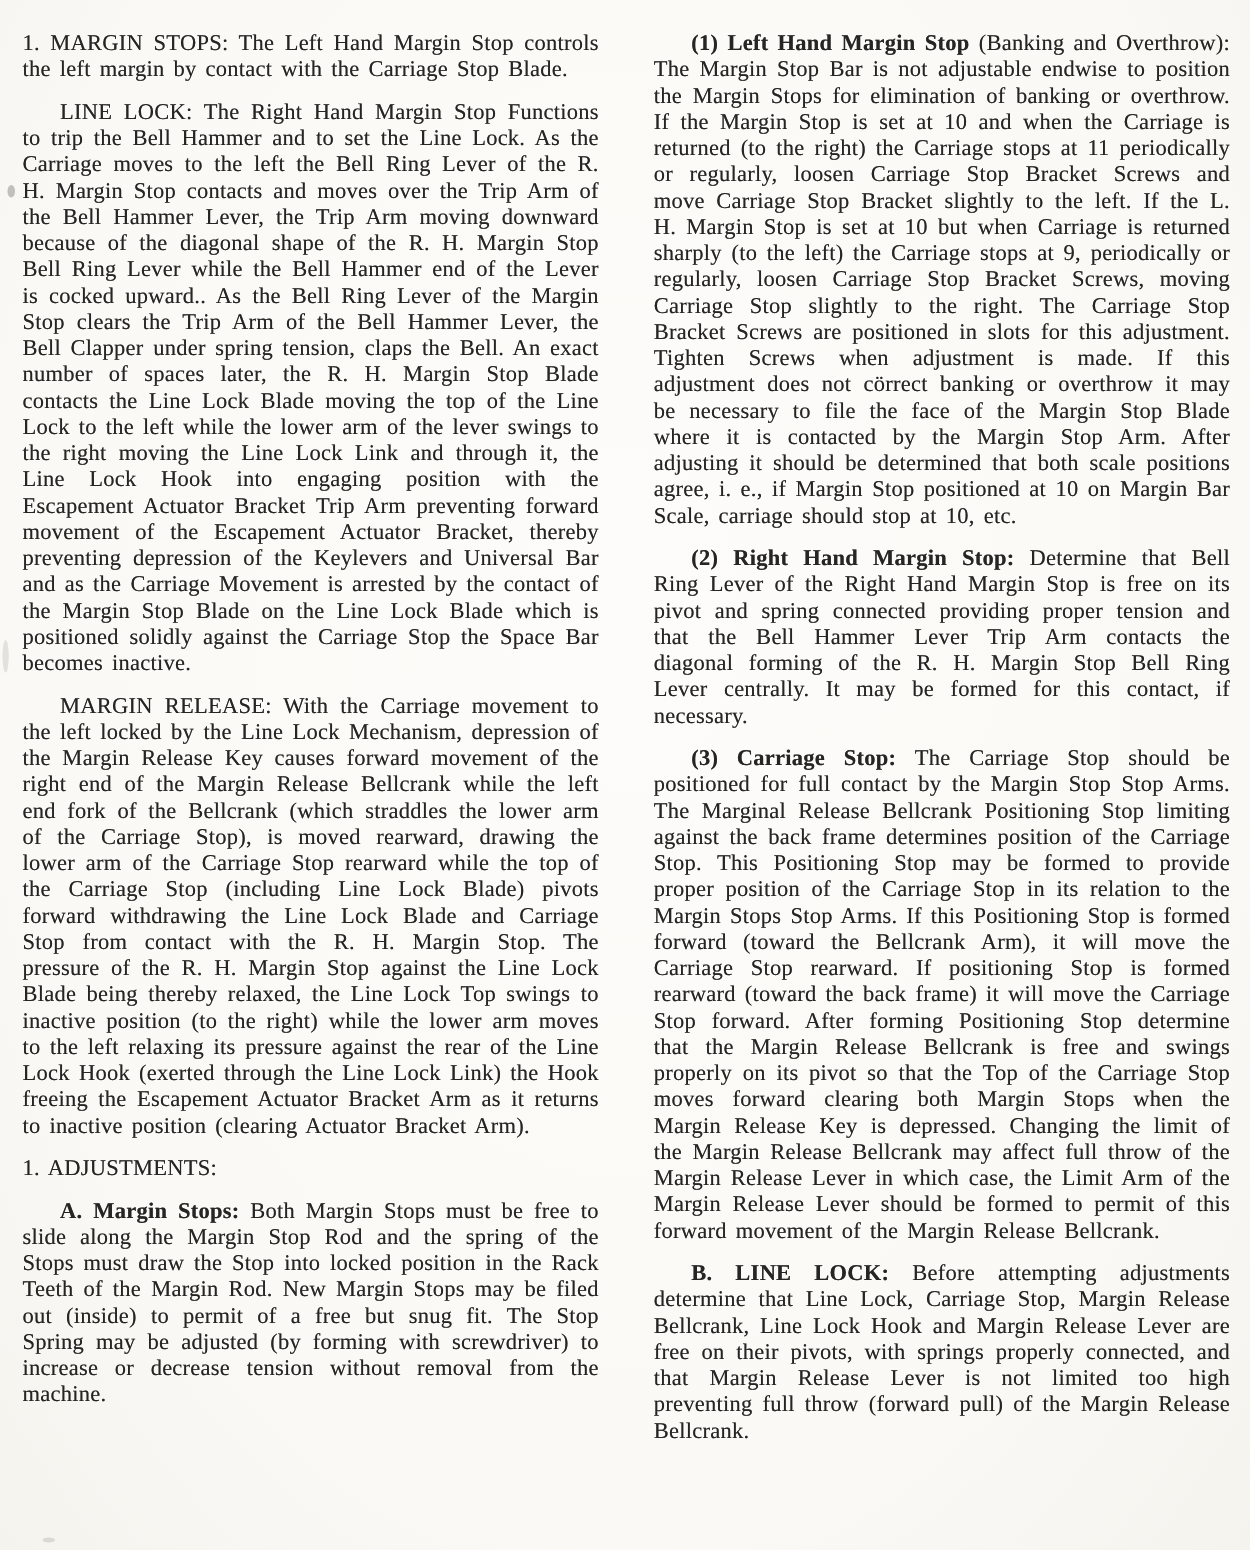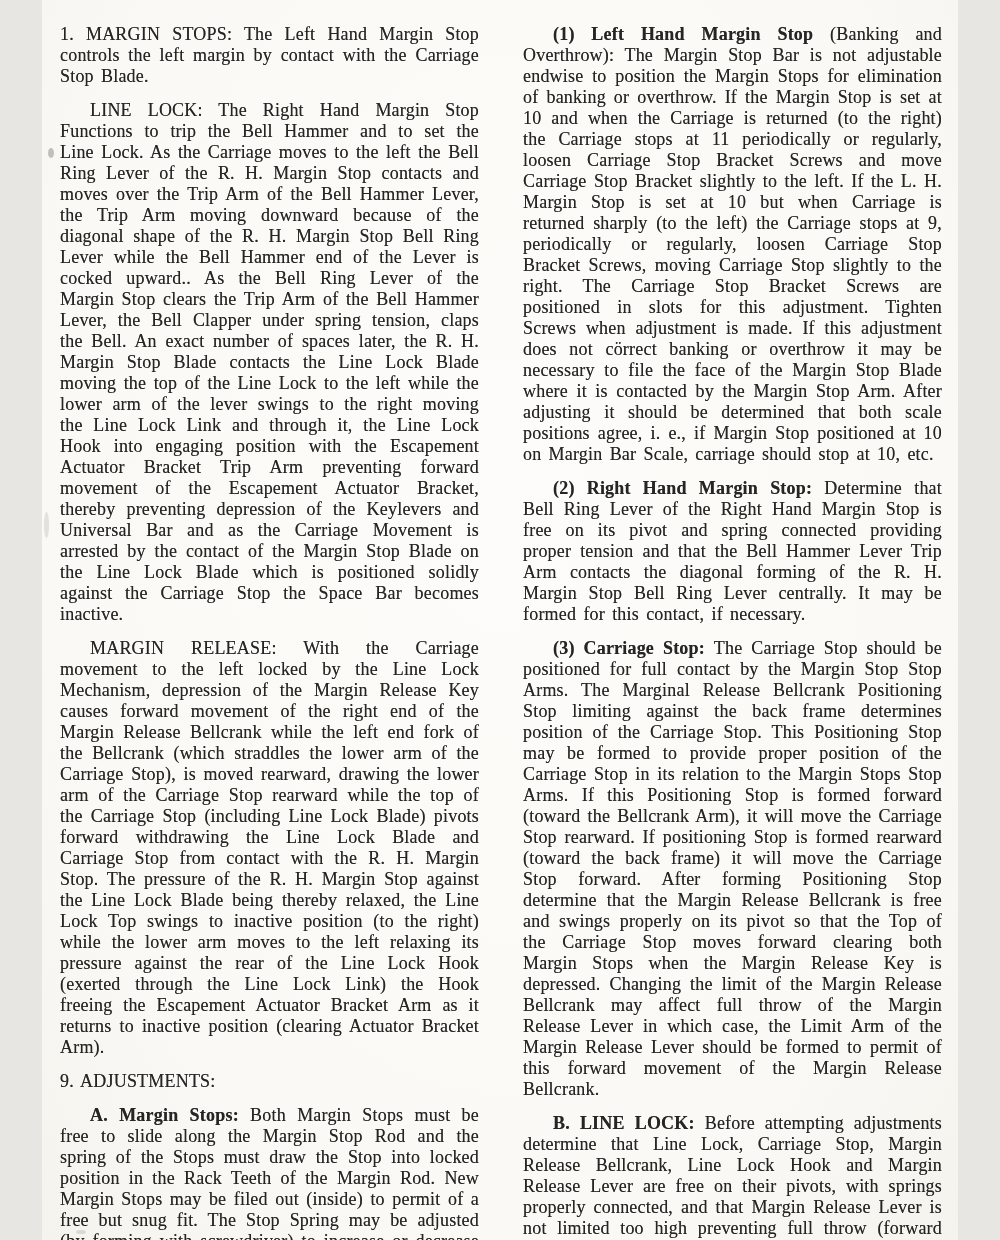--- a/index.html
+++ b/index.html
@@ -2,21 +2,21 @@
 <html><head>
 <meta charset="utf-8">
 <style>
   html, body {
     margin: 0;
     padding: 0;
     background: #e8e6e2;
   }
   .page {
     position: relative;
-    width: 916px;
+    width: 1000px;
     height: 1240px;
     margin: 0 auto;
     background: #fbfaf7;
     background-image: radial-gradient(ellipse at 50% 40%, #fdfcfa 0%, #faf9f5 70%, #f5f3ee 100%);
     overflow: hidden;
     box-sizing: border-box;
     padding: 24px 16px 10px 18px;
     font-family: "Liberation Serif", "DejaVu Serif", serif;
     color: #262523;
   }
@@ -70,21 +70,21 @@
 
   <div class="columns">
 
     <div class="col">
       <p class="para flush"><span class="lead">1. MARGIN STOPS: </span><span class="body">The Left Hand Margin Stop controls the left margin by contact with the Carriage Stop Blade.</span></p>
 
       <p class="para"><span class="lead">LINE LOCK: </span><span class="body">The Right Hand Margin Stop Functions to trip the Bell Hammer and to set the Line Lock. As the Carriage moves to the left the Bell Ring Lever of the R. H. Margin Stop contacts and moves over the Trip Arm of the Bell Hammer Lever, the Trip Arm moving downward because of the diagonal shape of the R. H. Margin Stop Bell Ring Lever while the Bell Hammer end of the Lever is cocked upward.. As the Bell Ring Lever of the Margin Stop clears the Trip Arm of the Bell Hammer Lever, the Bell Clapper under spring tension, claps the Bell. An exact number of spaces later, the R. H. Margin Stop Blade contacts the Line Lock Blade moving the top of the Line Lock to the left while the lower arm of the lever swings to the right moving the Line Lock Link and through it, the Line Lock Hook into engaging position with the Escapement Actuator Bracket Trip Arm preventing forward movement of the Escapement Actuator Bracket, thereby preventing depression of the Keylevers and Universal Bar and as the Carriage Movement is arrested by the contact of the Margin Stop Blade on the Line Lock Blade which is positioned solidly against the Carriage Stop the Space Bar becomes inactive.</span></p>
 
       <p class="para"><span class="lead">MARGIN RELEASE: </span><span class="body">With the Carriage movement to the left locked by the Line Lock Mechanism, depression of the Margin Release Key causes forward movement of the right end of the Margin Release Bellcrank while the left end fork of the Bellcrank (which straddles the lower arm of the Carriage Stop), is moved rearward, drawing the lower arm of the Carriage Stop rearward while the top of the Carriage Stop (including Line Lock Blade) pivots forward withdrawing the Line Lock Blade and Carriage Stop from contact with the R. H. Margin Stop. The pressure of the R. H. Margin Stop against the Line Lock Blade being thereby relaxed, the Line Lock Top swings to inactive position (to the right) while the lower arm moves to the left relaxing its pressure against the rear of the Line Lock Hook (exerted through the Line Lock Link) the Hook freeing the Escapement Actuator Bracket Arm as it returns to inactive position (clearing Actuator Bracket Arm).</span></p>
 
-      <p class="para flush"><span class="lead">9. ADJUSTMENTS:</span><span class="body"></span></p>
+      <p class="para flush"><span class="lead">1. ADJUSTMENTS:</span><span class="body"></span></p>
 
       <p class="para bold-lead"><span class="lead">A. Margin Stops: </span><span class="body">Both Margin Stops must be free to slide along the Margin Stop Rod and the spring of the Stops must draw the Stop into locked position in the Rack Teeth of the Margin Rod. New Margin Stops may be filed out (inside) to permit of a free but snug fit. The Stop Spring may be adjusted (by forming with screwdriver) to increase or decrease tension without removal from the machine.</span></p>
     </div>
 
     <div class="col">
       <p class="para bold-lead"><span class="lead">(1) Left Hand Margin Stop </span><span class="body">(Banking and Overthrow): The Margin Stop Bar is not adjustable endwise to position the Margin Stops for elimination of banking or overthrow. If the Margin Stop is set at 10 and when the Carriage is returned (to the right) the Carriage stops at 11 periodically or regularly, loosen Carriage Stop Bracket Screws and move Carriage Stop Bracket slightly to the left. If the L. H. Margin Stop is set at 10 but when Carriage is returned sharply (to the left) the Carriage stops at 9, periodically or regularly, loosen Carriage Stop Bracket Screws, moving Carriage Stop slightly to the right. The Carriage Stop Bracket Screws are positioned in slots for this adjustment. Tighten Screws when adjustment is made. If this adjustment does not cörrect banking or overthrow it may be necessary to file the face of the Margin Stop Blade where it is contacted by the Margin Stop Arm. After adjusting it should be determined that both scale positions agree, i. e., if Margin Stop positioned at 10 on Margin Bar Scale, carriage should stop at 10, etc.</span></p>
 
       <p class="para bold-lead"><span class="lead">(2) Right Hand Margin Stop: </span><span class="body">Determine that Bell Ring Lever of the Right Hand Margin Stop is free on its pivot and spring connected providing proper tension and that the Bell Hammer Lever Trip Arm contacts the diagonal forming of the R. H. Margin Stop Bell Ring Lever centrally. It may be formed for this contact, if necessary.</span></p>
 
       <p class="para bold-lead"><span class="lead">(3) Carriage Stop: </span><span class="body">The Carriage Stop should be positioned for full contact by the Margin Stop Stop Arms. The Marginal Release Bellcrank Positioning Stop limiting against the back frame determines position of the Carriage Stop. This Positioning Stop may be formed to provide proper position of the Carriage Stop in its relation to the Margin Stops Stop Arms. If this Positioning Stop is formed forward (toward the Bellcrank Arm), it will move the Carriage Stop rearward. If positioning Stop is formed rearward (toward the back frame) it will move the Carriage Stop forward. After forming Positioning Stop determine that the Margin Release Bellcrank is free and swings properly on its pivot so that the Top of the Carriage Stop moves forward clearing both Margin Stops when the Margin Release Key is depressed. Changing the limit of the Margin Release Bellcrank may affect full throw of the Margin Release Lever in which case, the Limit Arm of the Margin Release Lever should be formed to permit of this forward movement of the Margin Release Bellcrank.</span></p>

